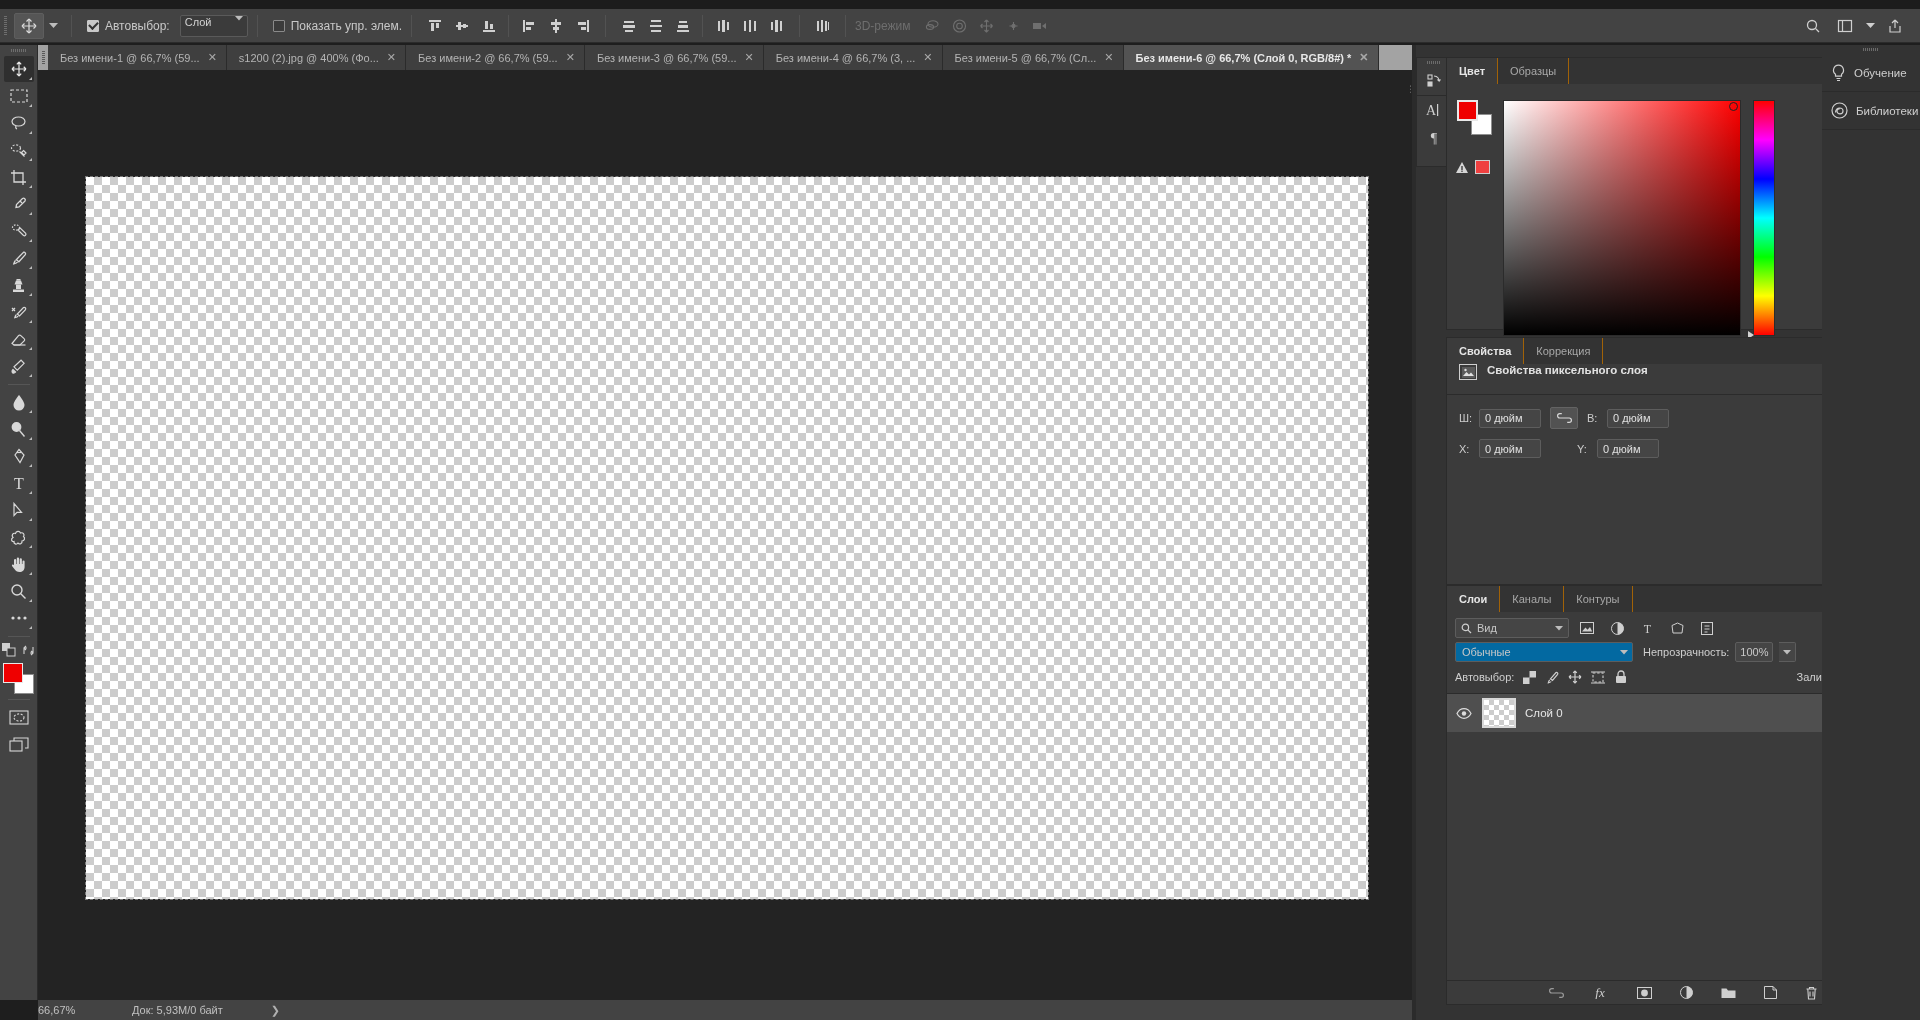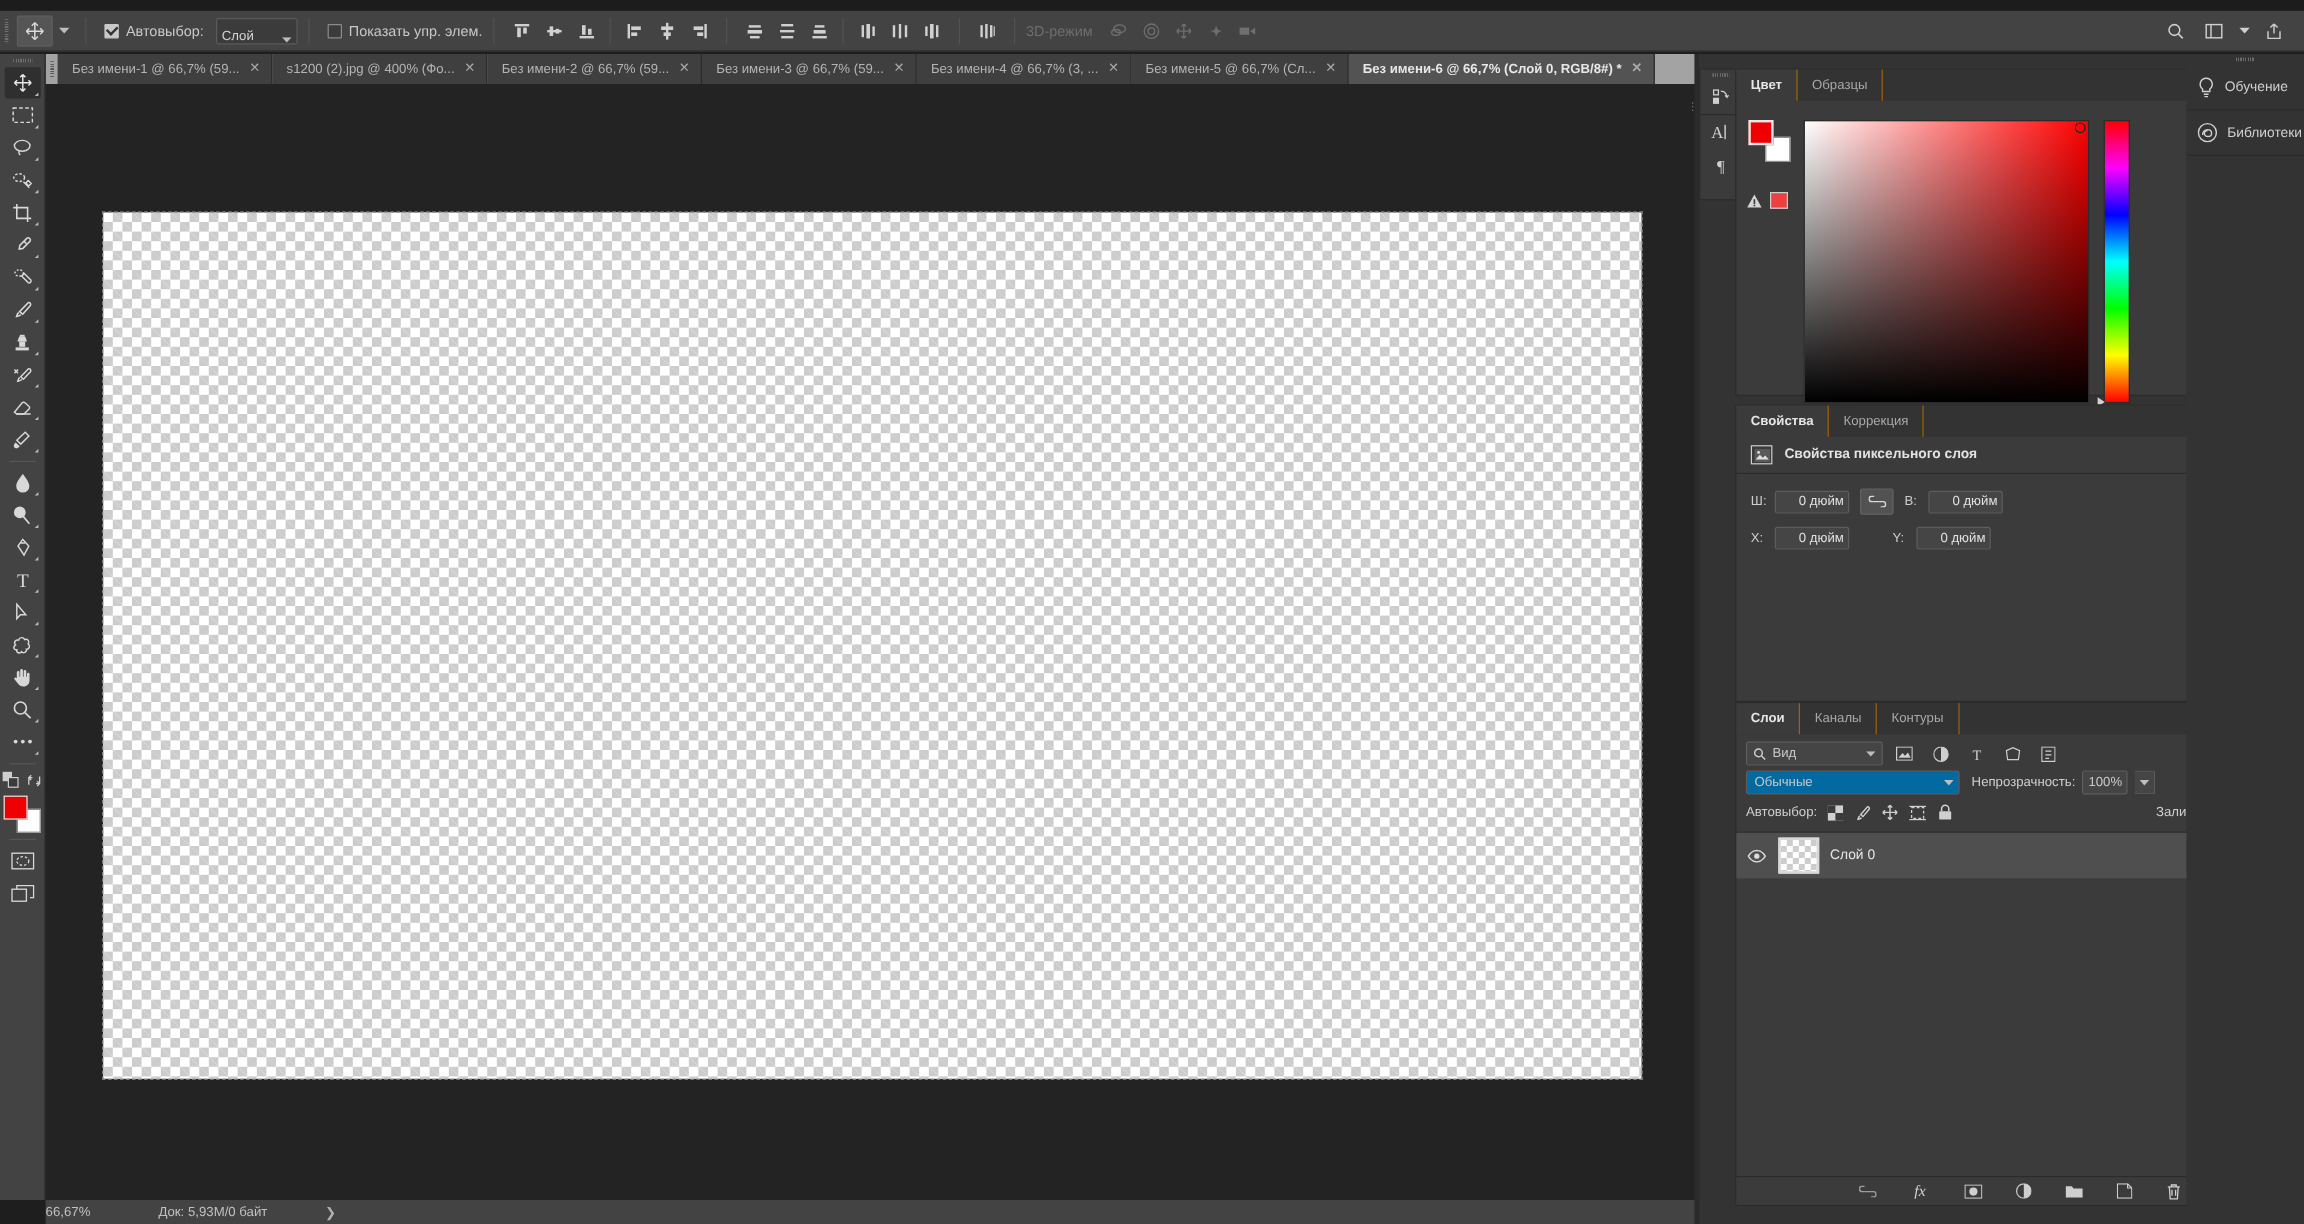--- a/index.html
+++ b/index.html
@@ -37,21 +37,21 @@
   .ob-caret { width:18px; height:26px; display:flex; align-items:center; justify-content:center; }
   .sep { width:1px; height:22px; background:#525252; margin:0 9px; }
   .ob-check { display:flex; align-items:center; gap:6px; margin-left:6px; white-space:nowrap; }
   .cb { width:12px; height:12px; border:1px solid #8a8a8a; background:#3b3b3b; border-radius:1px;
         display:flex;align-items:center;justify-content:center; }
   .cb.on { background:#c9c9c9; border-color:#c9c9c9; }
   .cb.on:after { content:""; display:block; width:7px; height:4px; border-left:2px solid #333;
         border-bottom:2px solid #333; transform: rotate(-45deg) translate(1px,-1px); }
   .ob-select {
     margin-left:10px; width:68px; height:22px; background:#3b3b3b;
-    border:1px solid #5a5a5a; border-radius:2px; display:flex; align-items:flex-end;
+    border:1px solid #5a5a5a; border-radius:2px; display:flex; align-items:flex-start;
     padding:0 4px; justify-content:space-between; font-size:11px; color:#d2d2d2;
   }
   .align-btn { width:27px; height:26px; display:flex; align-items:center; justify-content:center; }
   .dim { color:#6e6e6e; }
   .ob-right { margin-left:auto; display:flex; align-items:center; padding-right:10px; gap:2px; }
   .ob-right .align-btn { width:30px; }
 
   
   .tabbar {
     position: absolute; left: 38px; top: 45px; width: 1378px; height: 25px;
@@ -152,29 +152,29 @@
   .cp-pick { position:absolute; right:2px; top:1px; width:9px;height:9px;
     border:1px solid #222; border-radius:50%; }
   .cp-strip { position:absolute; left:306px; top:16px; width:22px; height:236px;
     background: linear-gradient(to bottom,#ff0000,#ff00ff,#0000ff,#00ffff,#00ff00,#ffff00,#ff0000);
     border:1px solid #2b2b2b; }
   .cp-strip-mark { position:absolute; left:-6px; bottom:-4px; width:0;height:0;
      border-top:4px solid transparent;border-bottom:4px solid transparent;border-left:6px solid #d2d2d2; }
 
   
   .proppanel { left:30px; top:292px; width:474px; height:248px; }
-  .pp-head { display:flex; align-items:center; gap:10px; height:30px; padding:0 12px; }
+  .pp-head { display:flex; align-items:flex-start; gap:10px; height:30px; padding:0 12px; }
   .pp-icon { width:18px;height:16px; border:1px solid #cfcfcf; display:flex;align-items:center;justify-content:center; }
   .pp-title { font-size:11.5px; color:#e2e2e2; font-weight:bold; }
   .pp-divider { height:1px; background:#2b2b2b; margin:0 0 0 0; }
   .pp-rows { padding:12px 12px 0 12px; }
   .pp-row { display:flex; align-items:center; margin-bottom:10px; }
   .pp-lab { width:20px; font-size:11px; color:#cdcdcd; }
   .pp-in { width:62px; height:19px; background:#454545; border:1px solid #5d5d5d; border-radius:2px;
-    font-size:11px; color:#e0e0e0; display:flex; align-items:center; padding-left:19px; }
+    font-size:11px; color:#e0e0e0; display:flex; align-items:center; padding-left:5px; }
   .pp-link { width:28px;height:22px; margin:0 9px; background:#525252; border:1px solid #636363;
     border-radius:2px; display:flex;align-items:center;justify-content:center; }
   .pp-gapx { width:18px; }
 
   
   .layerspanel { left:30px; top:540px; width:474px; height:420px; }
   .lp-filter { display:flex; align-items:center; padding:6px 8px 4px 8px; gap:6px; }
   .lp-search { flex:0 0 auto; width:114px; height:20px; background:#454545; border:1px solid #5d5d5d;
     border-radius:2px; display:flex; align-items:center; gap:5px; padding:0 5px; font-size:11px; }
   .lp-fic { width:24px;height:20px; display:flex;align-items:center;justify-content:center; }

